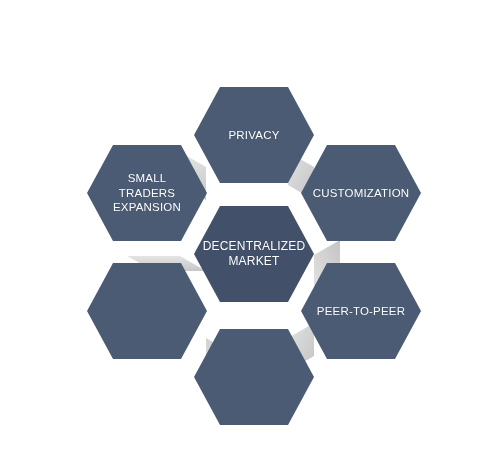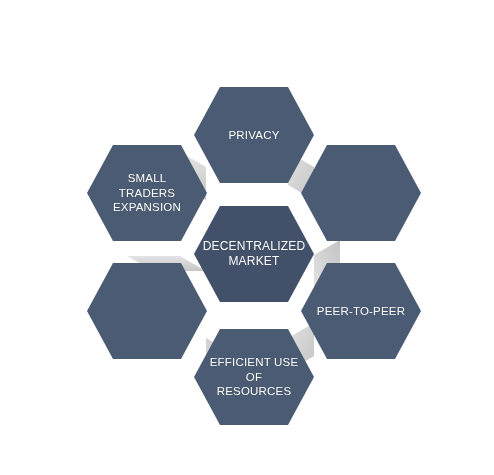--- a/index.html
+++ b/index.html
@@ -90,26 +90,24 @@
       <polygon fill="#4A5B73" points="113,263 181,263 207,311 181,359 113,359 87,311"></polygon>
 
       <polygon fill="#4A5B73" points="113,145 181,145 207,193 181,241 113,241 87,193"></polygon>
     </g>
 
     <polygon fill="#42506A" points="220,206 288,206 314,254 288,302 220,302 194,254"></polygon>
   </svg>
 
   <div class="hex-label" style="left:254px; top:135px;">PRIVACY</div>
 
+  <div class="hex-label" style="left:361px; top:193px;">CUSTOMIZATION</div>
 
   <div class="hex-label" style="left:361px; top:311px;">PEER-TO-PEER</div>
 
-  <div class="hex-label" style="left:254px; top:377px;">EFFICIENT USE
-OF
-RESOURCES</div>
 
 
   <div class="hex-label center-label" style="left:254px; top:254px;">DECENTRALIZED
 MARKET</div>
 
   <div class="hex-label" style="left:147px; top:193px;">SMALL
 TRADERS
 EXPANSION</div>
 
 </div>

